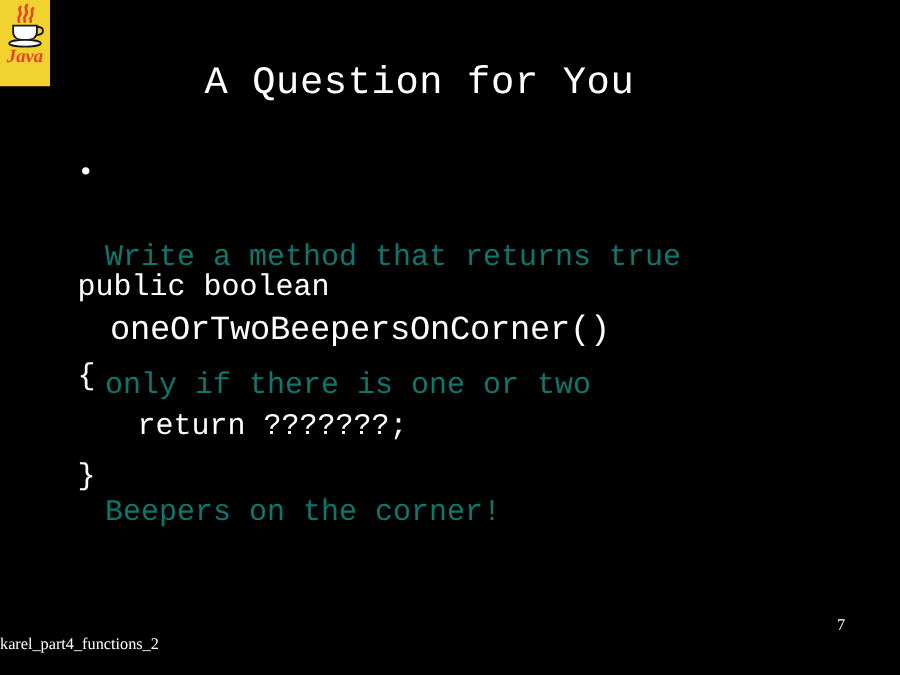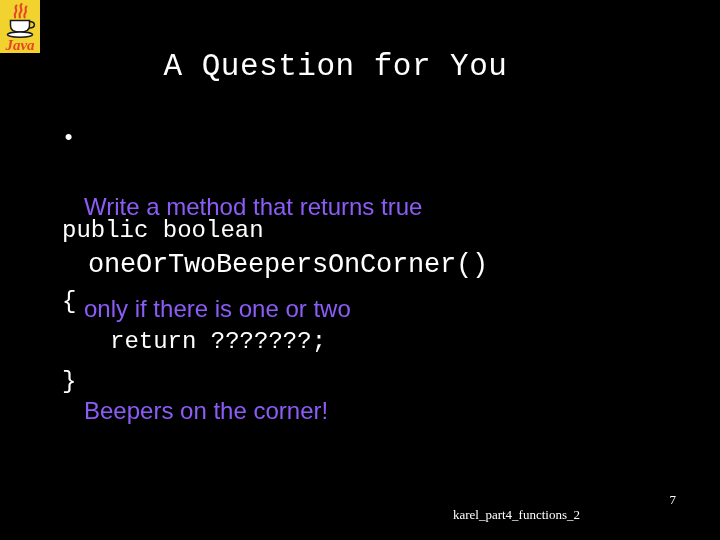--- a/index.html
+++ b/index.html
@@ -21,21 +21,21 @@
     inset: 0;
     background: #000000;
   }
 
   
   #java-logo {
     position: absolute;
     left: 0px;
     top: 0px;
     width: 40px;
-    height: 53px;
+    height: 69px;
     background: #f2d22e;
     overflow: hidden;
   }
   #java-logo svg {
     display: block;
     width: 40px;
     height: 53px;
   }
 
   
@@ -67,24 +67,24 @@
   .bullet-dot {
     width: 22px;
     flex: 0 0 22px;
     font-size: 22px;
     line-height: 34px;
     text-align: left;
     color: #ffffff;
   }
   .bullet-text {
     flex: 1 1 auto;
-    font-family: Liberation Sans, sans-serif;
+    font-family: Liberation Mono, monospace;
     font-size: 24px;
     line-height: 34px;
-    color: #8b5cf6;
+    color: #0f766e;
     white-space: pre-wrap;
   }
   .bullet-text .ln { display: block; }
 
   
   #code-block {
     position: absolute;
     left: 62px;
     top: 214px;
     width: 620px;
@@ -110,21 +110,21 @@
     padding-left: 48px;
     line-height: 40px;
   }
 
   
   #footer-note {
     position: absolute;
     left: 0;
     top: 507px;
     width: 580px;
-    text-align: right;
+    text-align: left;
     font-family: "Liberation Serif", "DejaVu Serif", serif;
     font-size: 13px;
     line-height: 16px;
     color: #ffffff;
   }
   #page-number {
     position: absolute;
     right: 44px;
     top: 492px;
     font-family: "Liberation Serif", "DejaVu Serif", serif;

